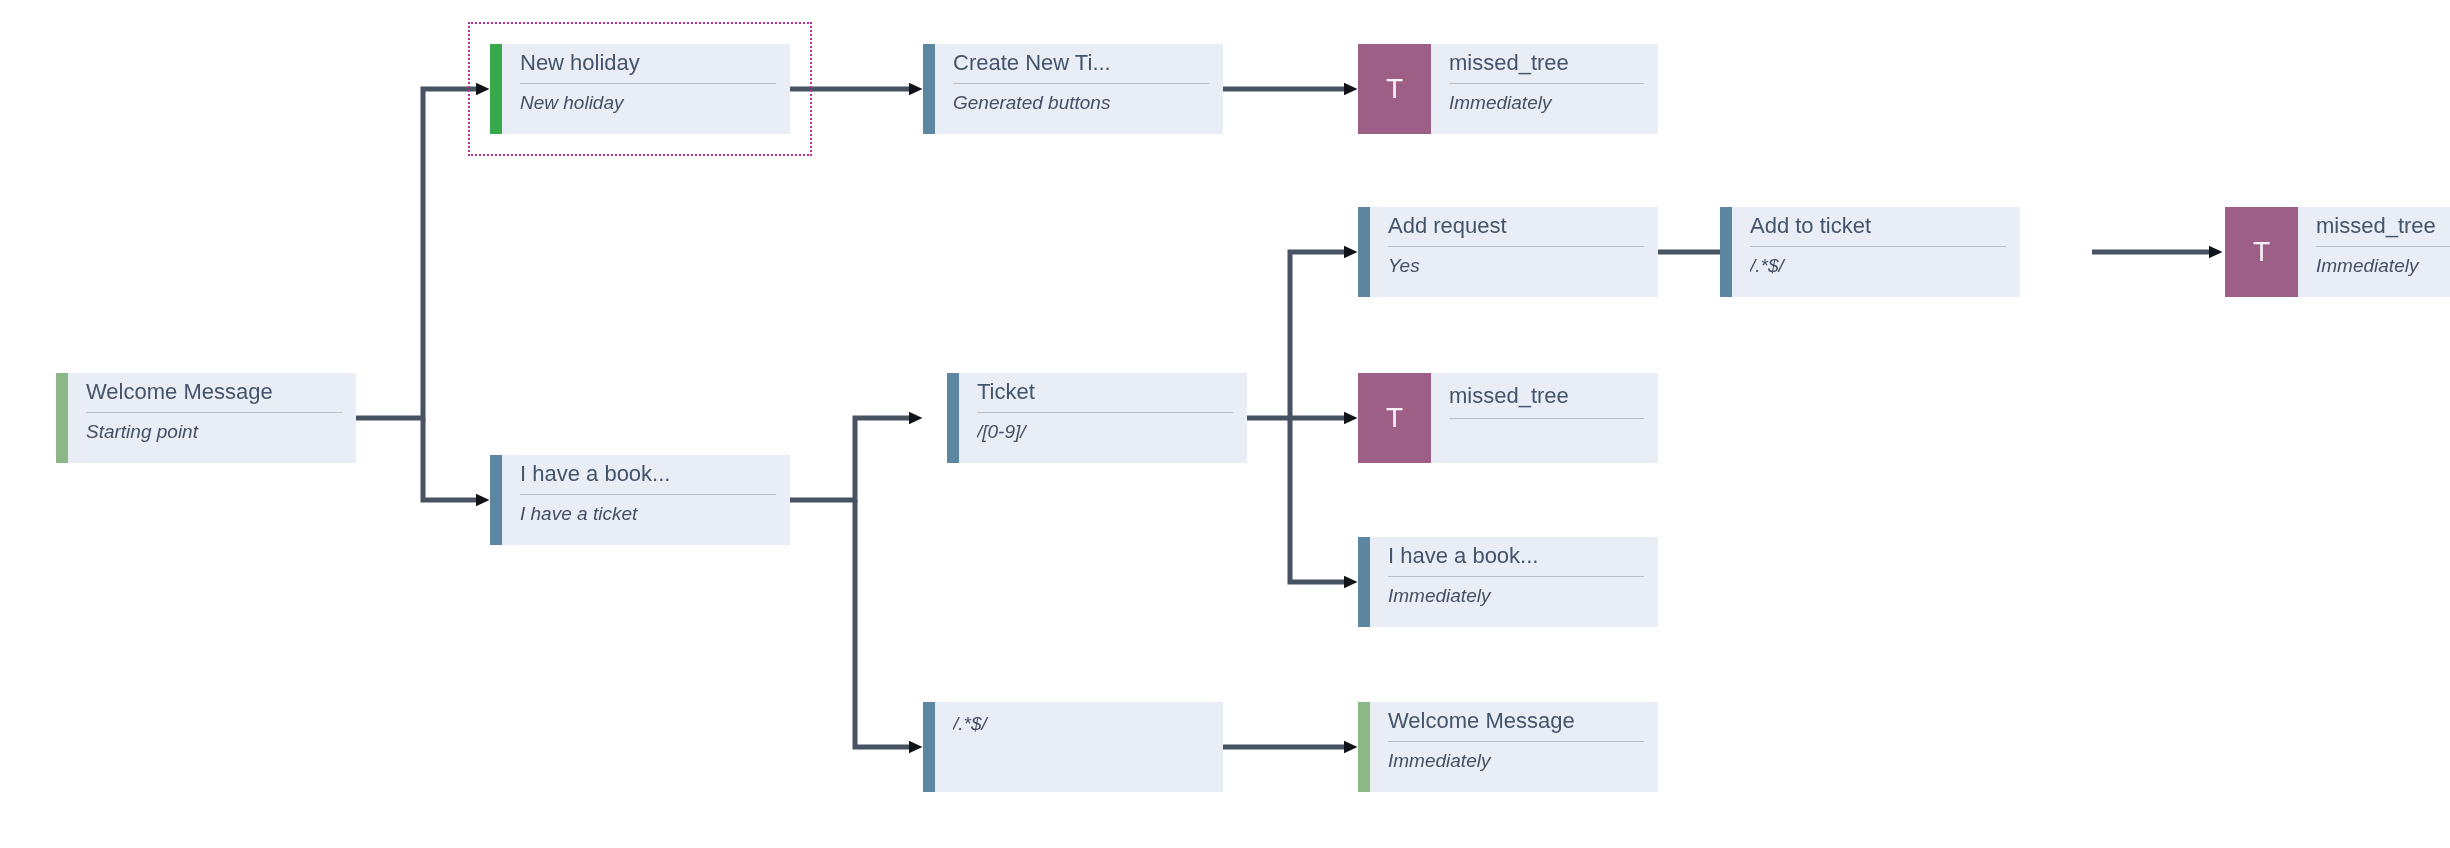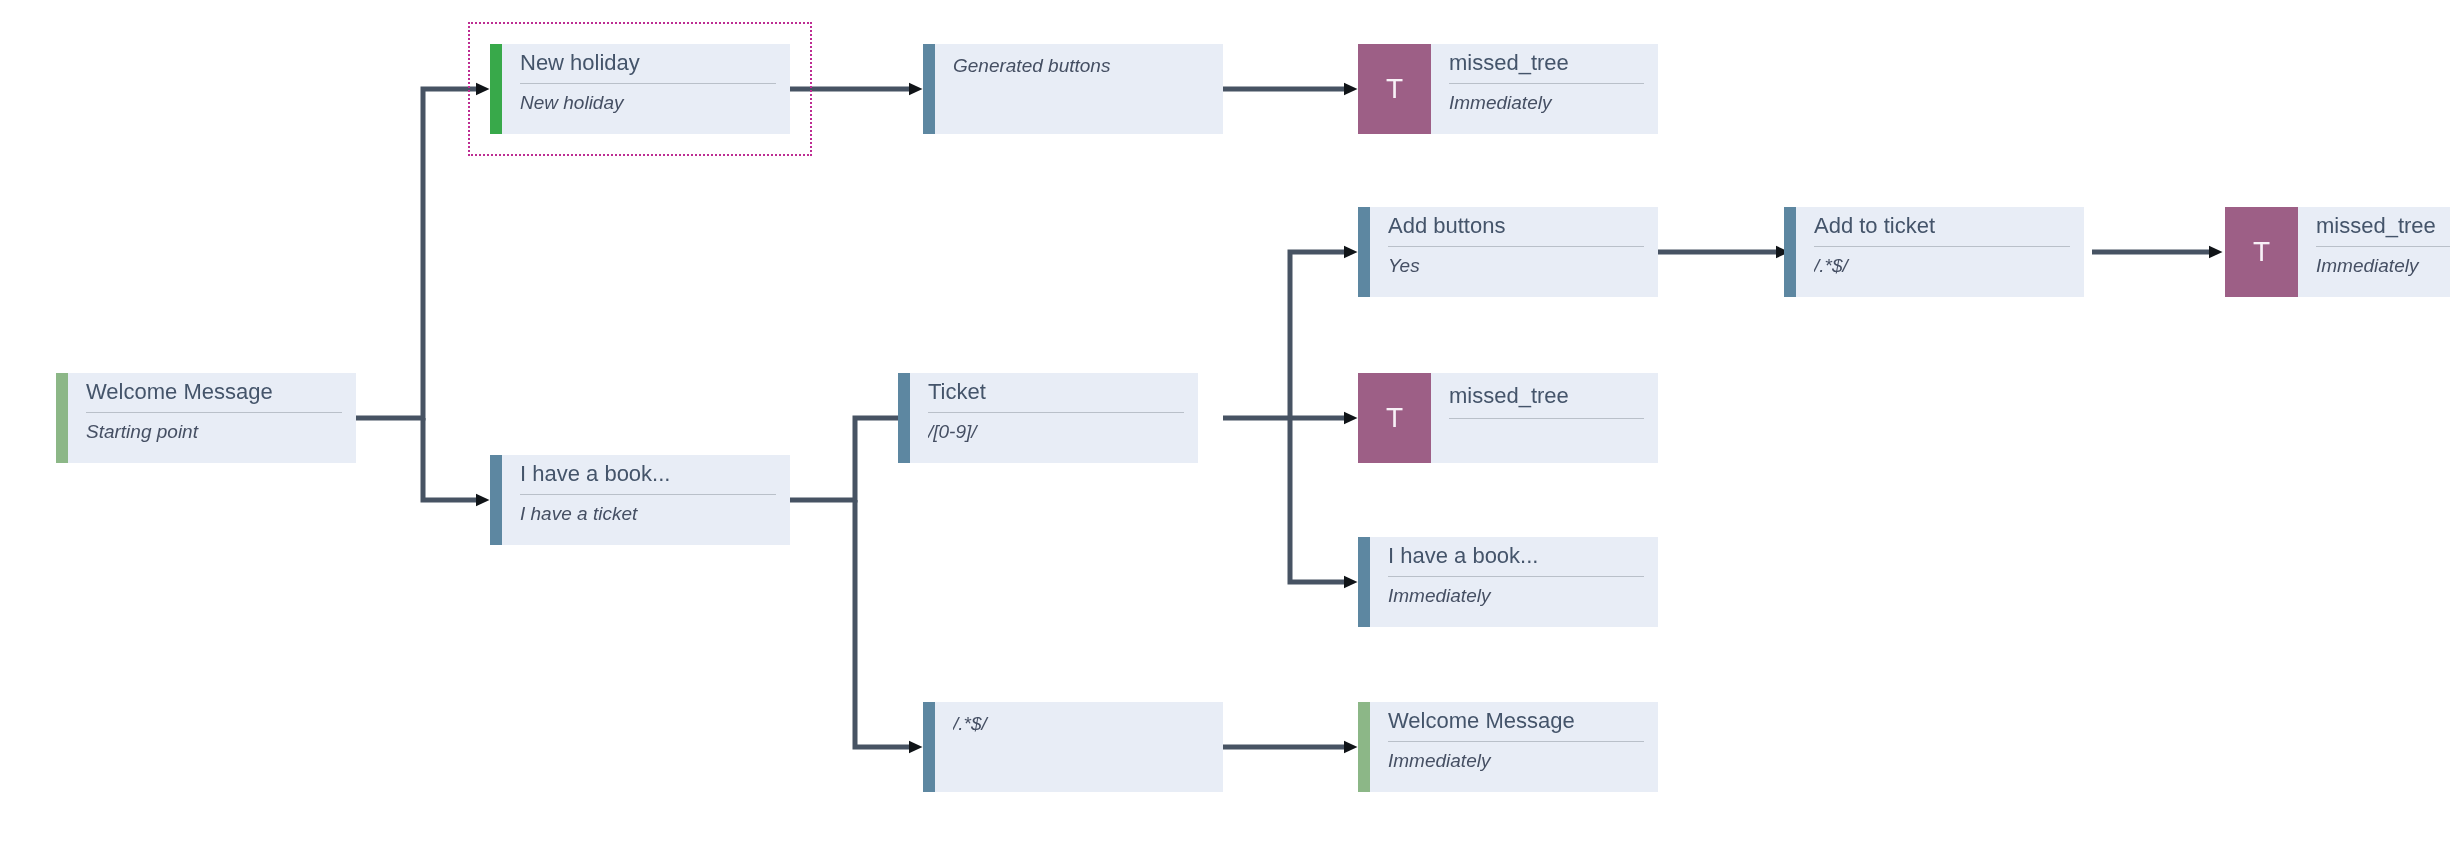--- a/index.html
+++ b/index.html
@@ -65,57 +65,58 @@
     <div class="bar"></div>
     <div class="content">
       <div class="title">New holiday</div>
       <div class="subtitle">New holiday</div>
     </div>
   </div>
 
   <div class="node accent-blue" style="left:923px;top:44px">
     <div class="bar"></div>
     <div class="content">
+      <div class="title">Create New Ti...</div>
       <div class="subtitle">Generated buttons</div>
     </div>
   </div>
 
   <div class="node" style="left:1358px;top:44px">
     <div class="tsquare">T</div>
     <div class="content">
       <div class="title">missed_tree</div>
       <div class="subtitle">Immediately</div>
     </div>
   </div>
 
   <div class="node accent-blue" style="left:490px;top:455px">
     <div class="bar"></div>
     <div class="content">
       <div class="title">I have a book...</div>
       <div class="subtitle">I have a ticket</div>
     </div>
   </div>
 
-  <div class="node accent-blue" style="left:898px;top:373px">
+  <div class="node accent-blue" style="left:947px;top:373px">
     <div class="bar"></div>
     <div class="content">
       <div class="title">Ticket</div>
       <div class="subtitle">/[0-9]/</div>
     </div>
   </div>
 
   <div class="node accent-blue" style="left:1358px;top:207px">
     <div class="bar"></div>
     <div class="content">
-      <div class="title">Add buttons</div>
+      <div class="title">Add request</div>
       <div class="subtitle">Yes</div>
     </div>
   </div>
 
-  <div class="node accent-blue" style="left:1784px;top:207px">
+  <div class="node accent-blue" style="left:1720px;top:207px">
     <div class="bar"></div>
     <div class="content">
       <div class="title">Add to ticket</div>
       <div class="subtitle">/.*$/</div>
     </div>
   </div>
 
   <div class="node" style="left:2225px;top:207px">
     <div class="tsquare">T</div>
     <div class="content">

